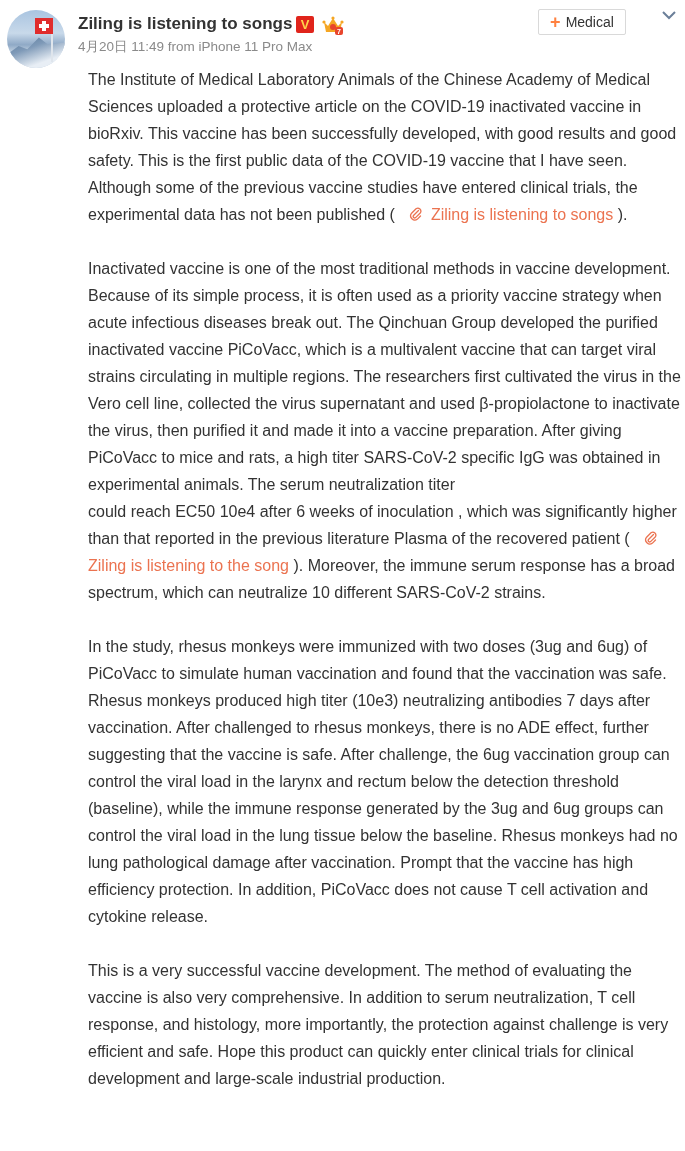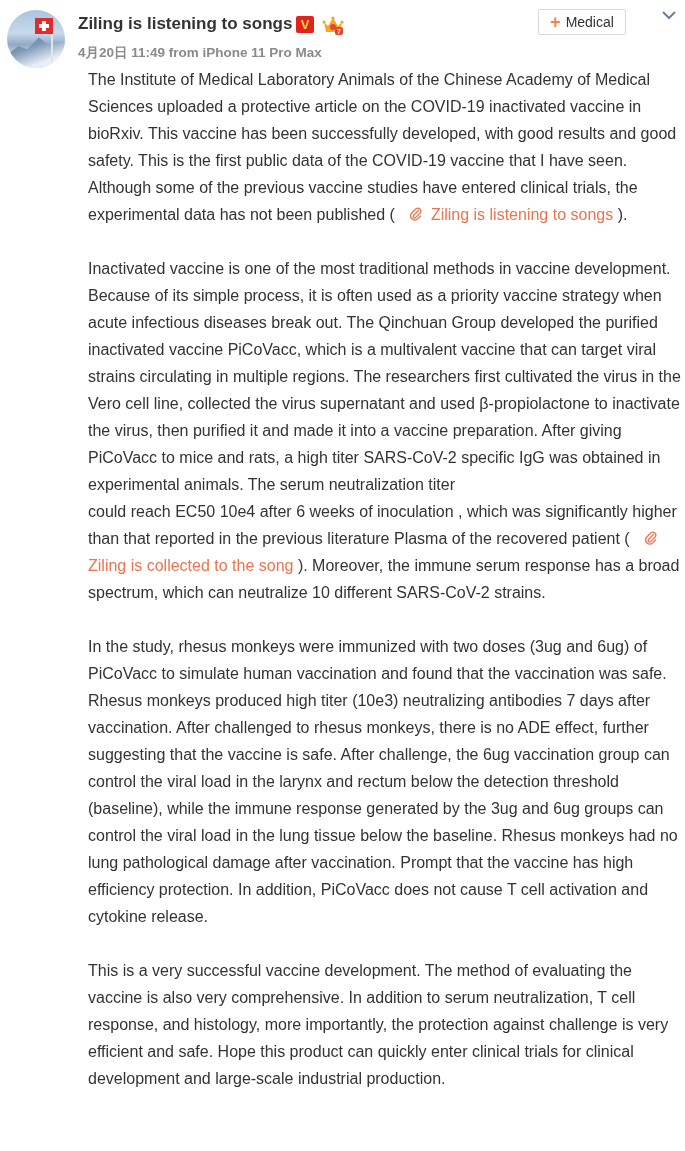--- a/index.html
+++ b/index.html
@@ -29,21 +29,21 @@
     white-space: nowrap;
   }
   .vbadge {
     position: absolute; left: 296px; top: 16px; width: 18px; height: 17px; background: #e0241b;
     border-radius: 2px; color: #ffd24a; font-size: 13px; font-weight: bold; text-align: center; line-height: 17px;
   }
   .crown {
     position: absolute; left: 322px; top: 14px; width: 22px; height: 22px;
   }
   .meta {
-    position: absolute; left: 78px; top: 44px; font-size: 13.5px; color: #8a8a8a; white-space: nowrap; font-weight: bold;
+    position: absolute; left: 78px; top: 38px; font-size: 13.5px; color: #8a8a8a; white-space: nowrap;
   }
   .follow-btn {
     position: absolute; left: 538px; top: 9px; width: 88px; height: 26px; box-sizing: border-box;
     border: 1px solid #d9d9d9; border-radius: 2px; background: #fff;
     font-size: 14px; color: #333; display: flex; align-items: center; justify-content: center; cursor: pointer;
   }
   .follow-btn .plus { color: #ff8140; font-size: 18px; font-weight: bold; margin-right: 5px; line-height: 1; }
   .chevron {
     position: absolute; left: 661px; top: 8px; width: 16px; height: 14px; cursor: pointer;
   }
@@ -88,18 +88,18 @@
   <polyline points="2,4 8,10 14,4" fill="none" stroke="#6b7f99" stroke-width="2"></polyline>
 </svg>
 
 <div class="content">
   <p><span>The Institute of Medical Laboratory Animals of the Chinese Academy of Medical Sciences uploaded a protective article on the COVID-19 inactivated vaccine in bioRxiv. This vaccine has been successfully developed, with good results and good safety. This is the first public data of the COVID-19 vaccine that I have seen. Although some of the previous vaccine studies have entered clinical trials, the experimental data has not been published (</span><span class="link"><svg class="clip" viewBox="0 0 14 14">
           <path d="M9.5 3.5 L4.5 8.5 A1.5 1.5 0 0 0 6.6 10.6 L11.2 6 A3 3 0 0 0 7 1.8 L2.6 6.2 A4.2 4.2 0 0 0 8.5 12.1 L11.5 9" fill="none" stroke="#eb7350" stroke-width="1.3" stroke-linecap="round"></path>
         </svg><span>Ziling is listening to songs</span></span><span> ).</span></p>
 
   <p><span>Inactivated vaccine is one of the most traditional methods in vaccine development. Because of its simple process, it is often used as a priority vaccine strategy when acute infectious diseases break out. The Qinchuan Group developed the purified inactivated vaccine PiCoVacc, which is a multivalent vaccine that can target viral strains circulating in multiple regions. The researchers first cultivated the virus in the Vero cell line, collected the virus supernatant and used β-propiolactone to inactivate the virus, then purified it and made it into a vaccine preparation. After giving PiCoVacc to mice and rats, a high titer SARS-CoV-2 specific IgG was obtained in experimental animals. The serum neutralization titer</span><br><span>could reach EC50 10e4 after 6 weeks of inoculation , which was significantly higher than that reported in the previous literature Plasma of the recovered patient (</span><span class="link"><svg class="clip" viewBox="0 0 14 14">
           <path d="M9.5 3.5 L4.5 8.5 A1.5 1.5 0 0 0 6.6 10.6 L11.2 6 A3 3 0 0 0 7 1.8 L2.6 6.2 A4.2 4.2 0 0 0 8.5 12.1 L11.5 9" fill="none" stroke="#eb7350" stroke-width="1.3" stroke-linecap="round"></path>
-        </svg><span>Ziling is collected to the song</span></span><span> ). Moreover, the immune serum response has a broad spectrum, which can neutralize 10 different SARS-CoV-2 strains.</span></p>
+        </svg><span>Ziling is listening to the song</span></span><span> ). Moreover, the immune serum response has a broad spectrum, which can neutralize 10 different SARS-CoV-2 strains.</span></p>
 
   <p>In the study, rhesus monkeys were immunized with two doses (3ug and 6ug) of PiCoVacc to simulate human vaccination and found that the vaccination was safe. Rhesus monkeys produced high titer (10e3) neutralizing antibodies 7 days after vaccination. After challenged to rhesus monkeys, there is no ADE effect, further suggesting that the vaccine is safe. After challenge, the 6ug vaccination group can control the viral load in the larynx and rectum below the detection threshold (baseline), while the immune response generated by the 3ug and 6ug groups can control the viral load in the lung tissue below the baseline. Rhesus monkeys had no lung pathological damage after vaccination. Prompt that the vaccine has high efficiency protection. In addition, PiCoVacc does not cause T cell activation and cytokine release.</p>
 
   <p>This is a very successful vaccine development. The method of evaluating the vaccine is also very comprehensive. In addition to serum neutralization, T cell response, and histology, more importantly, the protection against challenge is very efficient and safe. Hope this product can quickly enter clinical trials for clinical development and large-scale industrial production.</p>
 </div>
 
 </body></html>

